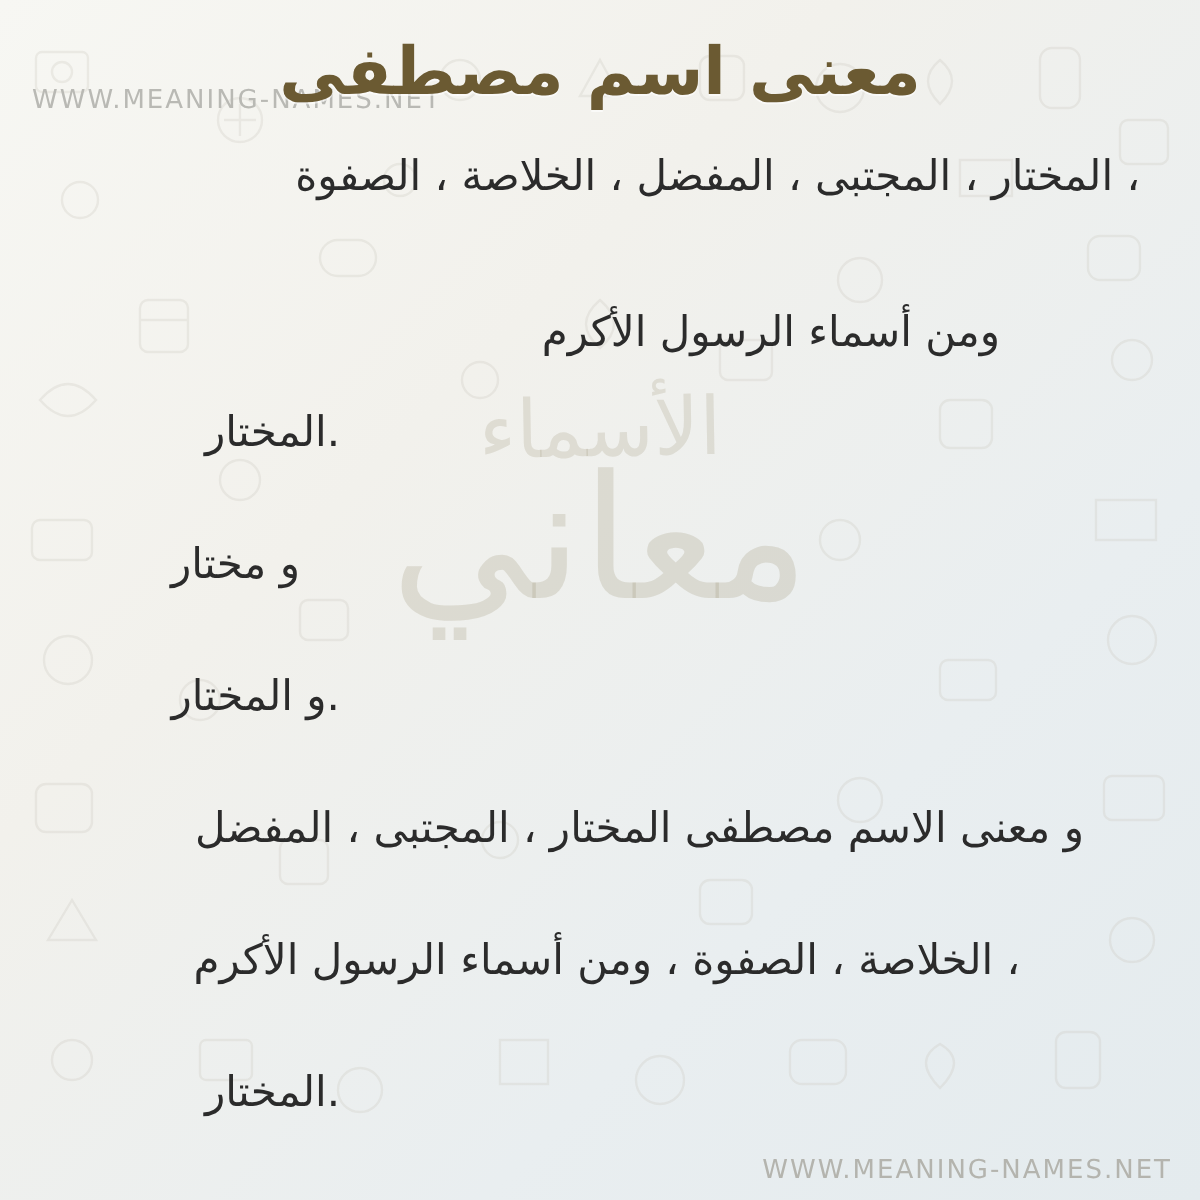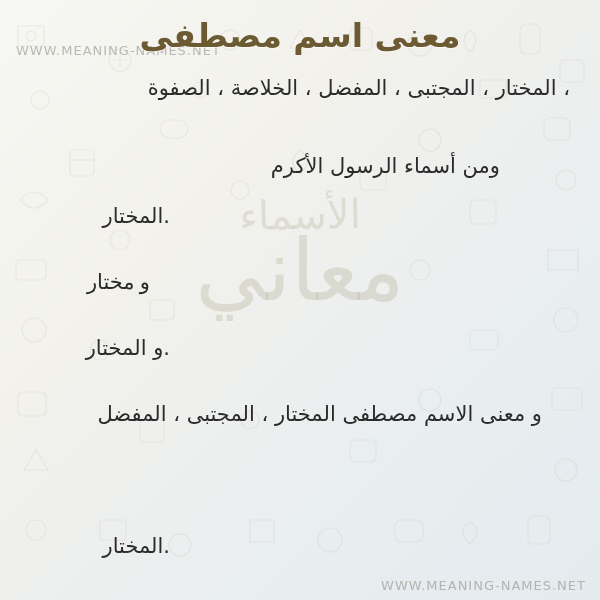--- a/index.html
+++ b/index.html
@@ -106,21 +106,21 @@
     color: #2b2b2b;
     font-size: 21px;
     line-height: 1.35;
     white-space: nowrap;
     position: absolute;
   }
 
   .l0 { top: 14px;  right: 30px; }
   .l1 { top: 92px;  right: 100px; }
   .l2 { top: 142px; right: 430px; }
-  .l3 { top: 208px; right: 450px; font-family: Liberation Serif, serif; }
+  .l3 { top: 208px; right: 450px; }
   .l4 { top: 274px; right: 430px; }
   .l5 { top: 340px; right: 58px; }
   .l6 { top: 406px; right: 90px; }
   .l7 { top: 472px; right: 430px; }
 </style>
 </head>
 <body>
 
 <div class="page">
 
@@ -188,16 +188,17 @@
 
   <div class="title">معنى اسم مصطفى</div>
 
   <div class="content">
     <div class="line l0">، المختار ، المجتبى ، المفضل ، الخلاصة ، الصفوة</div>
     <div class="line l1">ومن أسماء الرسول الأكرم</div>
     <div class="line l2">.المختار</div>
     <div class="line l3">و مختار</div>
     <div class="line l4">.و المختار</div>
     <div class="line l5">و معنى الاسم مصطفى المختار ، المجتبى ، المفضل</div>
+    <div class="line l6">، الخلاصة ، الصفوة ، ومن أسماء الرسول الأكرم</div>
     <div class="line l7">.المختار</div>
   </div>
 
 </div>
 
 </body></html>

